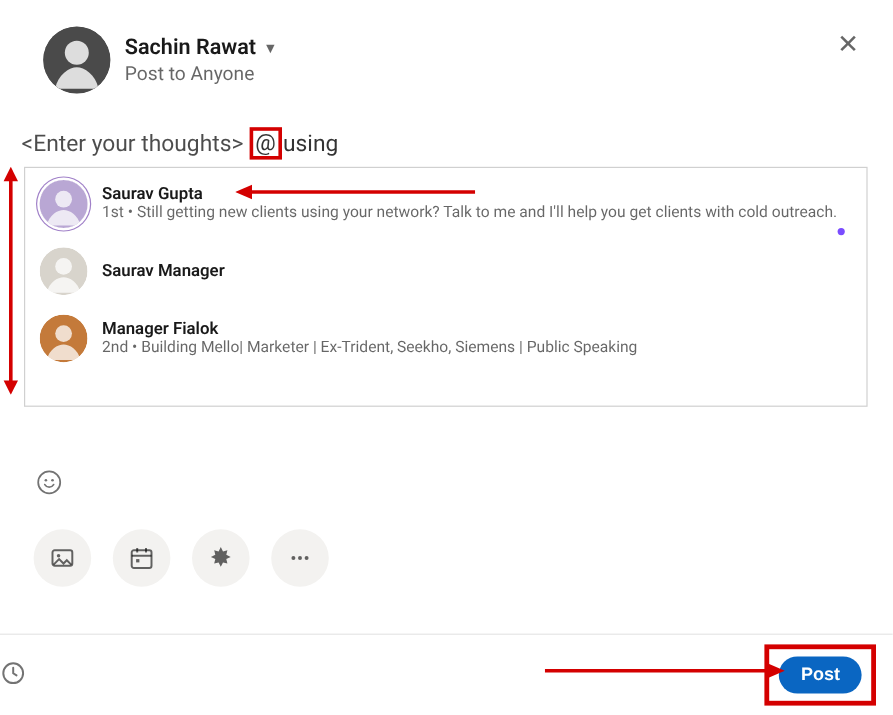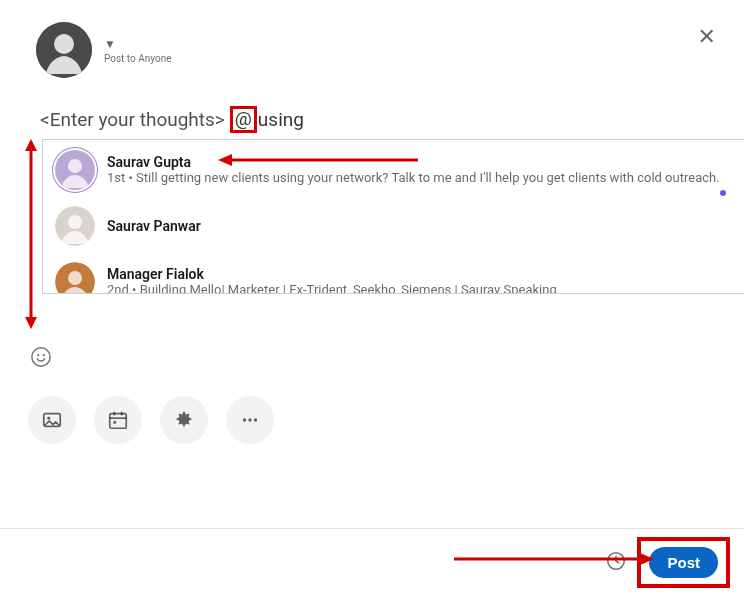--- a/index.html
+++ b/index.html
@@ -45,37 +45,37 @@
     align-items:center;
     gap:6px;
   }
   .user-name {
     font-size: 18px;
     font-weight: 600;
     color: rgba(0,0,0,0.9);
   }
   .caret { color: rgba(0,0,0,0.6); font-size:12px; }
   .post-scope {
-    font-size: 10px;
+    font-size: 16px;
     color: rgba(0,0,0,0.6);
     margin-top:2px;
   }
   .close-btn {
     position: absolute;
     top: 26px;
     right: 28px;
     color: rgba(0,0,0,0.6);
     font-size: 22px;
     cursor:pointer;
     background:none;
     border:none;
     line-height:1;
   }
   .compose-area {
-    padding: 16px 28px 0 40px;
+    padding: 16px 28px 0 18px;
   }
   .compose-text {
     font-size: 19px;
     color: rgba(0,0,0,0.8);
     margin-bottom: 6px;
     display:flex;
     align-items:center;
     flex-wrap:wrap;
   }
   .placeholder-text { color: rgba(0,0,0,0.7); }
@@ -97,21 +97,21 @@
     left:-20px;
     top:0;
     height:190px;
     width:18px;
   }
   .suggestions {
     border: 1px solid #d0d0d0;
     border-top-width:1px;
     background:#fff;
     width: 703px;
-    height: 155px;
+    height: 200px;
     overflow-y: scroll;
     padding: 2px 0;
     position:relative;
   }
   .sugg-item {
     display:flex;
     align-items:center;
     padding: 8px 12px;
     gap:12px;
     cursor:pointer;
@@ -180,21 +180,21 @@
   }
   .footer {
     position:absolute;
     bottom:0;
     left:0;
     right:0;
     border-top:1px solid #e5e5e5;
     height:68px;
     display:flex;
     align-items:center;
-    justify-content:flex-end;
+    justify-content:space-between;
     padding: 0 14px 0 0;
   }
   .schedule-icon {
     color: rgba(0,0,0,0.55);
     margin-right:10px;
   }
   .post-btn-wrap {
     border: 4px solid #d40000;
     padding: 6px 8px;
     display:flex;
@@ -231,20 +231,21 @@
   <div class="header">
     <div class="avatar-main">
       <svg viewBox="0 0 56 56">
           <circle cx="28" cy="28" r="28" fill="#4a4a4a"></circle>
           <circle cx="28" cy="22" r="10" fill="#ddd"></circle>
           <path d="M10 52c2-12 12-18 18-18s16 6 18 18" fill="#ddd"></path>
         </svg>
     </div>
     <div class="user-info">
       <div class="user-name-row">
+        <span class="user-name">Sachin Rawat</span>
         <span class="caret">▼</span>
       </div>
       <span class="post-scope">Post to Anyone</span>
     </div>
     <button class="close-btn">
       <span>✕</span>
     </button>
   </div>
 
   <div class="compose-area">
@@ -283,34 +284,34 @@
           </div>
           <div class="sugg-item">
             <div class="sugg-avatar">
               <svg viewBox="0 0 40 40">
                 <circle cx="20" cy="20" r="20" fill="#d8d4cc"></circle>
                 <circle cx="20" cy="16" r="7" fill="rgba(255,255,255,0.75)"></circle>
                 <path d="M6 38c2-9 9-13 14-13s12 4 14 13" fill="rgba(255,255,255,0.75)"></path>
               </svg>
             </div>
             <div class="sugg-text">
-              <span class="sugg-name">Saurav Panwar</span>
+              <span class="sugg-name">Saurav Manager</span>
             </div>
           </div>
           <div class="sugg-item">
             <div class="sugg-avatar">
               <svg viewBox="0 0 40 40">
                 <circle cx="20" cy="20" r="20" fill="#c47a3a"></circle>
                 <circle cx="20" cy="16" r="7" fill="rgba(255,255,255,0.75)"></circle>
                 <path d="M6 38c2-9 9-13 14-13s12 4 14 13" fill="rgba(255,255,255,0.75)"></path>
               </svg>
             </div>
             <div class="sugg-text">
               <span class="sugg-name">Manager Fialok</span>
-              <span class="sugg-sub">2nd • Building Mello| Marketer | Ex-Trident, Seekho, Siemens | Saurav Speaking</span>
+              <span class="sugg-sub">2nd • Building Mello| Marketer | Ex-Trident, Seekho, Siemens | Public Speaking</span>
             </div>
           </div>
         </div>
 
       <svg class="red-arrow-r" style="left:176px; top:12px;" width="200" height="18">
         <line x1="200" y1="9" x2="12" y2="9" stroke="#d40000" stroke-width="3"></line>
         <polygon points="0,9 14,3 14,15" fill="#d40000"></polygon>
       </svg>
     </div>
   </div>

